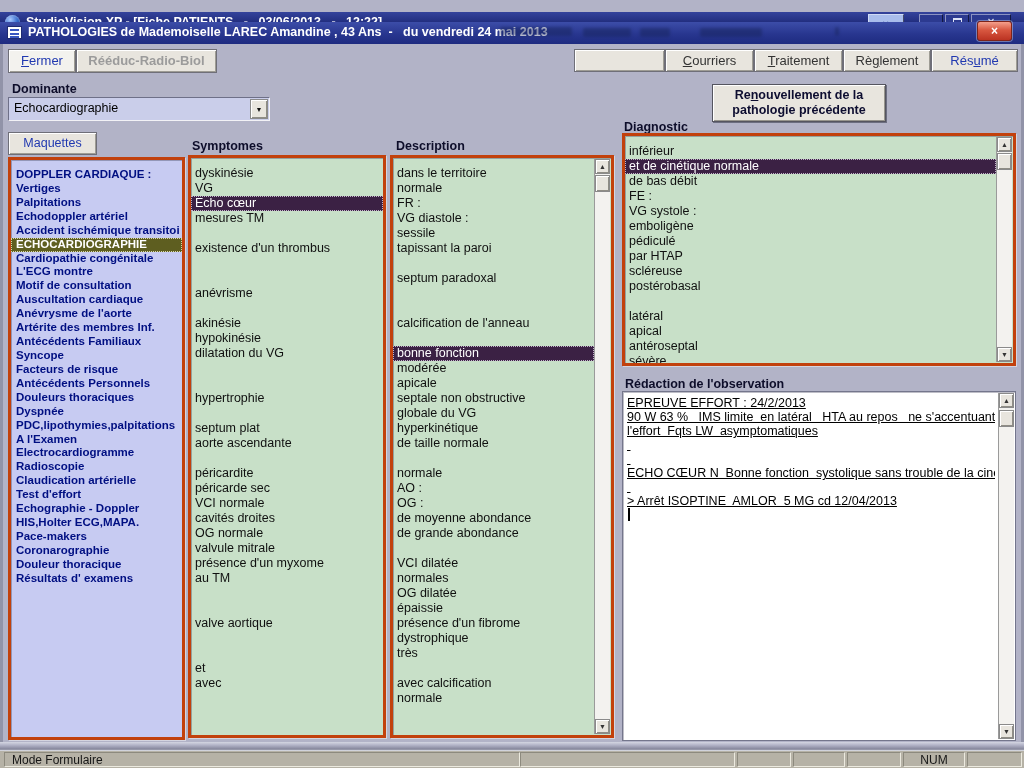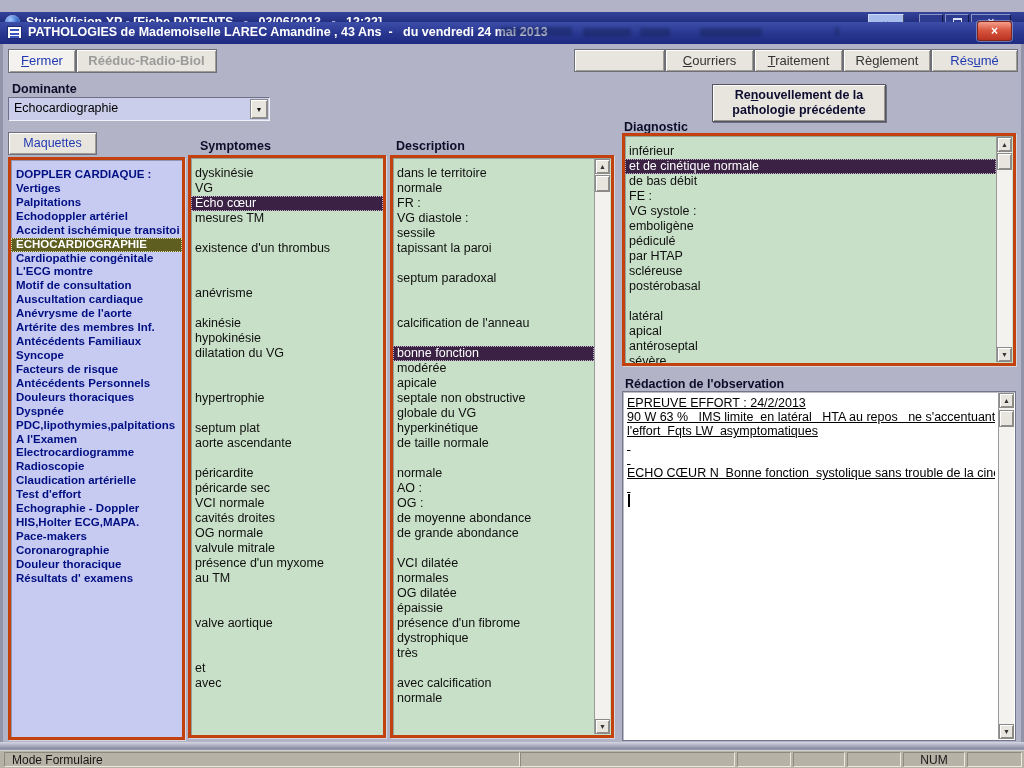--- a/index.html
+++ b/index.html
@@ -127,21 +127,21 @@
   <span class="combo-btn"><span>▼</span></span>
 </div>
 
 <div class="renew">
   <div>Re<u>n</u>ouvellement de la</div>
   <div>pathologie précédente</div>
 </div>
 
 <div class="pbtn blue" style="left:8px;top:132px;width:89px;height:23px;font-size:12.5px;"><span>Maquettes</span></div>
 
-<div class="lbl" style="left:192px;top:139px;margin-left:8px;">Symptomes</div>
+<div class="lbl" style="left:192px;top:139px;">Symptomes</div>
 <div class="lbl" style="left:396px;top:139px;">Description</div>
 <div class="lbl" style="left:624px;top:120px;">Diagnostic</div>
 
 <div class="list" id="maquettes-list" style="left:8px;top:157px;width:177px;height:583px;">
     <div class="row">DOPPLER CARDIAQUE :</div>
     <div class="row">Vertiges</div>
     <div class="row">Palpitations</div>
     <div class="row">Echodoppler artériel</div>
     <div class="row">Accident ischémique transitoi</div>
     <div class="row sel">ECHOCARDIOGRAPHIE</div>
@@ -287,20 +287,21 @@
 <div class="lbl" style="left:625px;top:377px;">Rédaction de l'observation</div>
 <div class="obs">
   <div>
       <div class="row">EPREUVE EFFORT : 24/2/2013</div>
       <div class="row">90 W 63 %   IMS limite  en latéral   HTA au repos   ne s'accentuant pas  à</div>
       <div class="row">l'effort  Fqts LW  asymptomatiques</div>
       <div class="row">&nbsp;</div>
       <div class="row">&nbsp;</div>
       <div class="row">ECHO CŒUR N  Bonne fonction  systolique sans trouble de la cinétique</div>
       <div class="row">&nbsp;</div>
+      <div class="row">&gt; Arrêt ISOPTINE  AMLOR  5 MG cd 12/04/2013</div>
     </div>
   <div class="caret"></div>
   <div class="vscroll">
     <div class="sb-btn up"><span>▲</span></div>
     <div class="sb-thumb" style="top:17px;"></div>
     <div class="sb-btn down"><span>▼</span></div>
   </div>
 </div>
 
 <div class="bottom-edge"></div>

